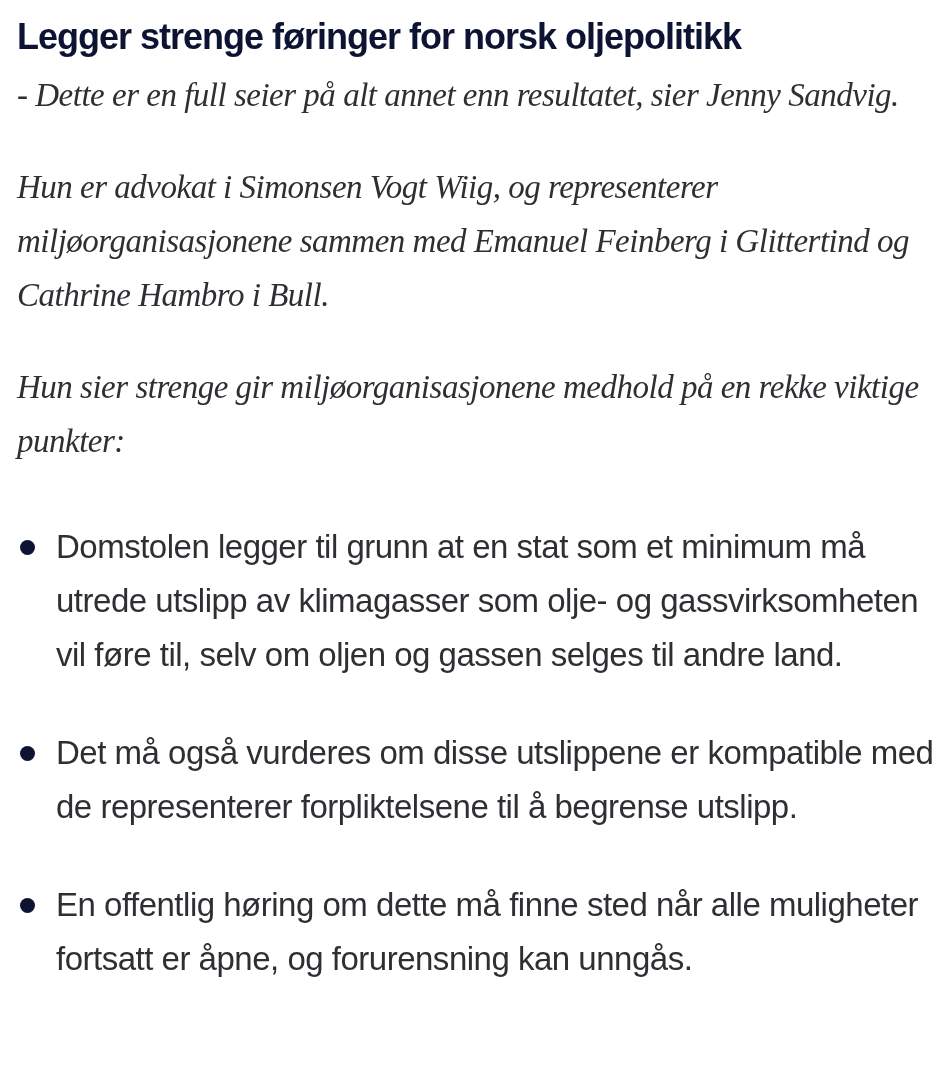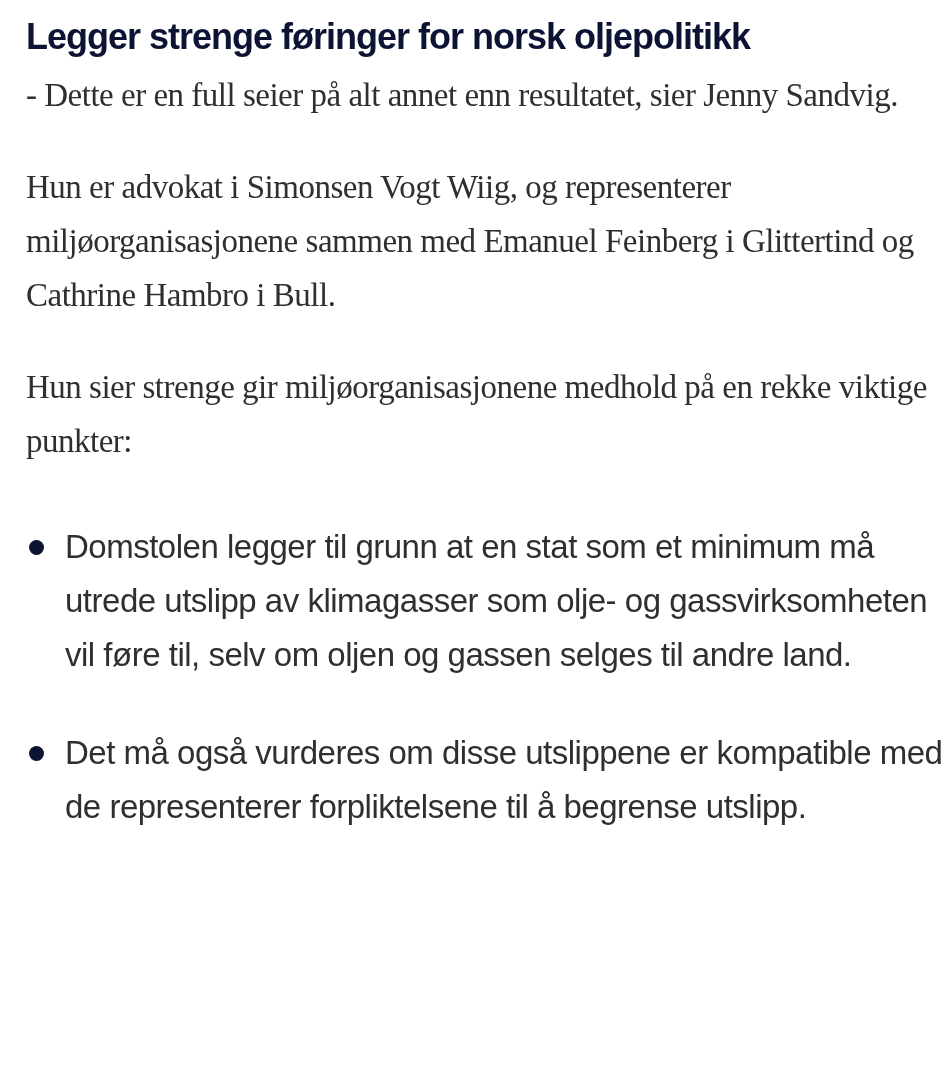--- a/index.html
+++ b/index.html
@@ -12,38 +12,39 @@
   html, body {
     margin: 0;
     padding: 0;
     background: var(--c-bg);
   }
   body {
     width: 952px;
     min-height: 1078px;
   }
   .article {
-    padding: 14px 6px 24px 26px;
+    padding: 14px 6px 24px 17px;
   }
   .headline {
     font-family: "Liberation Sans", "DejaVu Sans", sans-serif;
     font-weight: 700;
     font-size: 36px;
     line-height: 1.25;
     letter-spacing: -1px;
     color: var(--c-headline);
     margin: 0 0 9px 0;
   }
   .para {
     font-family: "Liberation Serif", "DejaVu Serif", serif;
     font-size: 33px;
     line-height: 54px;
     letter-spacing: -0.015em;
     color: var(--c-body);
     margin: 0 0 38px 0;
+    font-style: italic;
   }
   .bullet-list {
     list-style: none;
     margin: 52px 0 0 0;
     padding: 0;
   }
   .bullet-item {
     display: flex;
     align-items: flex-start;
     margin: 0 0 44px 0;
@@ -81,14 +82,18 @@
 
   <ul class="bullet-list">
     <li class="bullet-item">
       <span class="bullet-dot"></span>
       <span class="bullet-text">Domstolen legger til grunn at en stat som et minimum må utrede utslipp av klimagasser som olje- og gassvirksomheten vil føre til, selv om oljen og gassen selges til andre land.</span>
     </li>
     <li class="bullet-item">
       <span class="bullet-dot"></span>
       <span class="bullet-text">Det må også vurderes om disse utslippene er kompatible med de representerer forpliktelsene til å begrense utslipp.</span>
     </li>
+    <li class="bullet-item">
+      <span class="bullet-dot"></span>
+      <span class="bullet-text">En offentlig høring om dette må finne sted når alle muligheter fortsatt er åpne, og forurensning kan unngås.</span>
+    </li>
   </ul>
 </main>
 
 </body></html>

